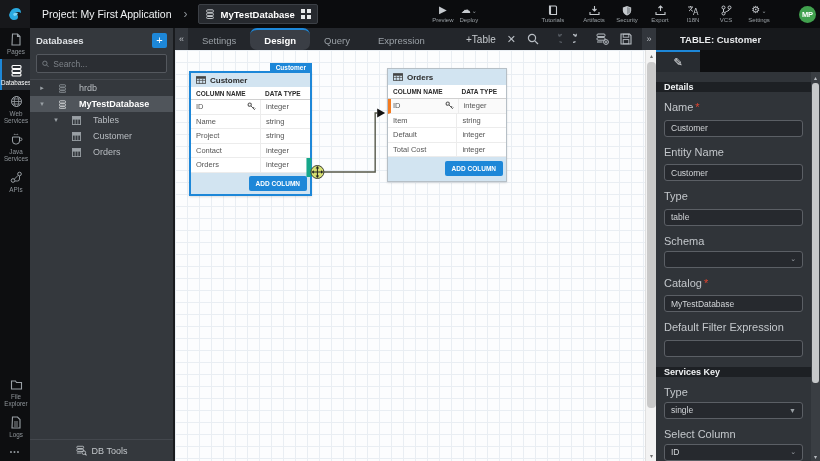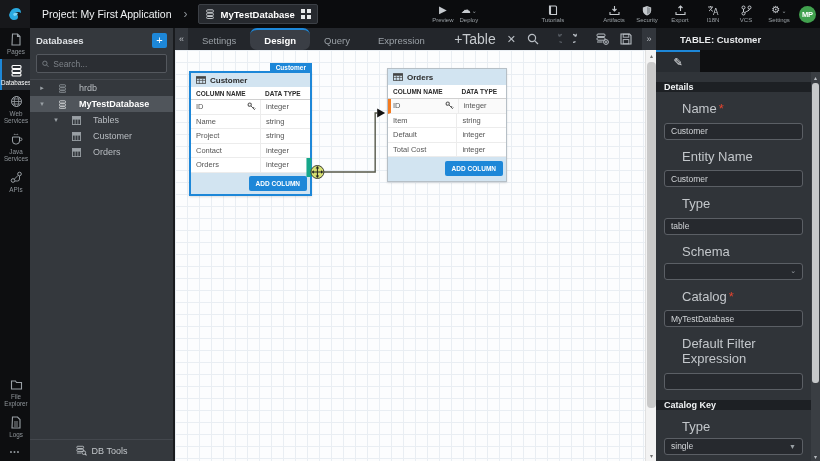--- a/index.html
+++ b/index.html
@@ -24,21 +24,21 @@
   .dbtab{height:20px;background:#26292e;border:1px solid #3c4046;border-radius:2px;
          display:flex;align-items:center;padding:0 6px;gap:6px;}
   .dbtab .dbtab-label{font-size:9.5px;font-weight:bold;color:#fff;}
   .tb-tool{display:flex;flex-direction:column;align-items:center;justify-content:center;
            color:#c6cace;min-width:26px;gap:0px;cursor:pointer;}
   .tb-tool .t-label{font-size:6px;color:#9aa0a5;margin-top:1px;white-space:nowrap;}
   .tb-tool .glyph{font-size:10px;line-height:10px;height:11px;}
   .chev-mini{font-size:6px;color:#9aa0a5;margin-left:1px;}
   .right-tools{margin-left:auto;display:flex;align-items:center;gap:7px;padding-right:4px;}
   .avatar{width:17px;height:17px;border-radius:50%;background:#41a14e;color:#fff;
-          font-size:7.5px;font-weight:bold;display:flex;align-items:center;justify-content:center;margin-left:0;}
+          font-size:7.5px;font-weight:bold;display:flex;align-items:center;justify-content:center;margin-left:20px;}
 
   
   .app{display:flex;height:433px;}
 
   
   .rail{width:30px;background:#0d0e10;display:flex;flex-direction:column;color:#8f959a;flex-shrink:0;}
   .rail-item{width:100%;padding:5px 0 4px;display:flex;flex-direction:column;align-items:center;gap:2px;
              font-size:6.3px;text-align:center;line-height:7px;border-left:2px solid transparent;cursor:pointer;}
   .rail-item.active{background:#2c3036;border-left-color:var(--accent);color:#fff;}
   .rail-spacer{flex:1;}
@@ -63,21 +63,21 @@
              justify-content:center;gap:5px;font-size:9px;color:#c3c7cb;cursor:pointer;}
 
   
   .center{flex:1;display:flex;flex-direction:column;min-width:0;border-left:2px solid #191b1e;}
   .tabsbar{height:22px;background:#23262b;display:flex;align-items:stretch;color:#9aa0a6;}
   .collapse-btn{width:13px;background:#32363c;color:#b9bdc2;font-size:9px;display:flex;align-items:center;
                 justify-content:center;cursor:pointer;}
   .ws-tab{padding:0 14px;display:flex;align-items:center;font-size:9.5px;cursor:pointer;border-top:2px solid transparent;}
   .ws-tab.active{background:#3a3e45;color:#fff;border-top-color:var(--accent);font-weight:bold;border-radius:7px;}
   .tb-actions{margin-left:auto;display:flex;align-items:center;gap:11px;padding-right:8px;}
-  .addtable{font-size:14px;color:#c6cace;cursor:pointer;}
+  .addtable{font-size:10px;color:#c6cace;cursor:pointer;}
   .icon-btn{color:#b9bec4;cursor:pointer;display:flex;align-items:center;}
   .icon-btn.dim{color:#565b62;}
   .expand-btn{width:14px;background:#32363c;color:#b9bdc2;font-size:9px;display:flex;align-items:center;
               justify-content:center;cursor:pointer;margin-left:2px;}
 
   
   .canvas{flex:1;position:relative;background-color:#fcfdfe;overflow:hidden;
     background-image:linear-gradient(#e9eef3 1px,transparent 1px),linear-gradient(90deg,#e9eef3 1px,transparent 1px);
     background-size:12px 12px;}
   .vscroll{position:absolute;top:0;right:0;bottom:0;width:11px;background:#f3f3f3;border-left:1px solid #e0e0e0;}
@@ -110,21 +110,21 @@
   
   .inspector{width:164px;background:#303439;display:flex;flex-direction:column;flex-shrink:0;position:relative;color:#c6cacd;}
   .insp-header{height:22px;background:#17191c;display:flex;align-items:center;padding:0 24px;
                font-size:9.5px;font-weight:bold;color:#e8eaec;flex-shrink:0;}
   .insp-tabs{height:22px;background:#0e0f11;display:flex;flex-shrink:0;}
   .insp-tab{width:44px;background:#282c31;border-top:2px solid var(--accent);display:flex;align-items:center;
             justify-content:center;color:#e8eaec;font-size:11px;cursor:pointer;}
   .insp-body{flex:1;overflow:hidden;padding-right:9px;}
   .sec-bar{background:#1d2024;color:#f0f2f4;font-size:9px;font-weight:bold;padding:0 8px;margin-top:10px;}
   .fields{padding:0 8px;}
-  .f-label{font-size:13px;color:#c3c7cb;margin-top:9px;margin-bottom:4px;margin-left:18px;}
+  .f-label{font-size:11px;color:#c3c7cb;margin-top:9px;margin-bottom:4px;}
   .req{color:var(--required-red);margin-left:2px;}
   .f-input{width:100%;height:17px;background:#26292e;border:1px solid #5b5f65;border-radius:3px;
            color:#d2d5d8;font-size:8.5px;padding:0 6px;font-family:inherit;outline:none;}
   .f-select{width:100%;height:17px;background:#26292e;border:1px solid #5b5f65;border-radius:3px;
             color:#d2d5d8;font-size:8.5px;padding:0 6px;display:flex;align-items:center;cursor:pointer;}
   .sel-arrow{margin-left:auto;font-size:7px;color:#9aa0a5;}
   .insp-scroll{position:absolute;right:0;top:44px;bottom:0;width:9px;background:#3a3e43;}
   .insp-scroll .arr{position:absolute;left:0;width:9px;height:10px;font-size:6px;color:#b9bdc2;
                     display:flex;align-items:center;justify-content:center;cursor:pointer;}
   .insp-scroll .thumb{position:absolute;left:1px;width:7px;background:#c6c8ca;border-radius:3px;top:11px;height:300px;cursor:pointer;}
@@ -551,21 +551,21 @@
           <span class="sel-arrow">⌄</span>
         </div>
 
         <div class="f-label"><span>Catalog</span><span class="req">*</span></div>
         <input class="f-input" value="MyTestDatabase" style="">
 
         <div class="f-label">Default Filter Expression</div>
         <input class="f-input" value="" style="">
       </div>
 
-      <div class="sec-bar">Catalog Key</div>
+      <div class="sec-bar">Services Key</div>
       <div class="fields">
         <div class="f-label">Type</div>
         <div class="f-select">
           <span>single</span>
           <span class="sel-arrow">▼</span>
         </div>
 
         <div class="f-label">Select Column</div>
         <div class="f-select">
           <span>ID</span>

